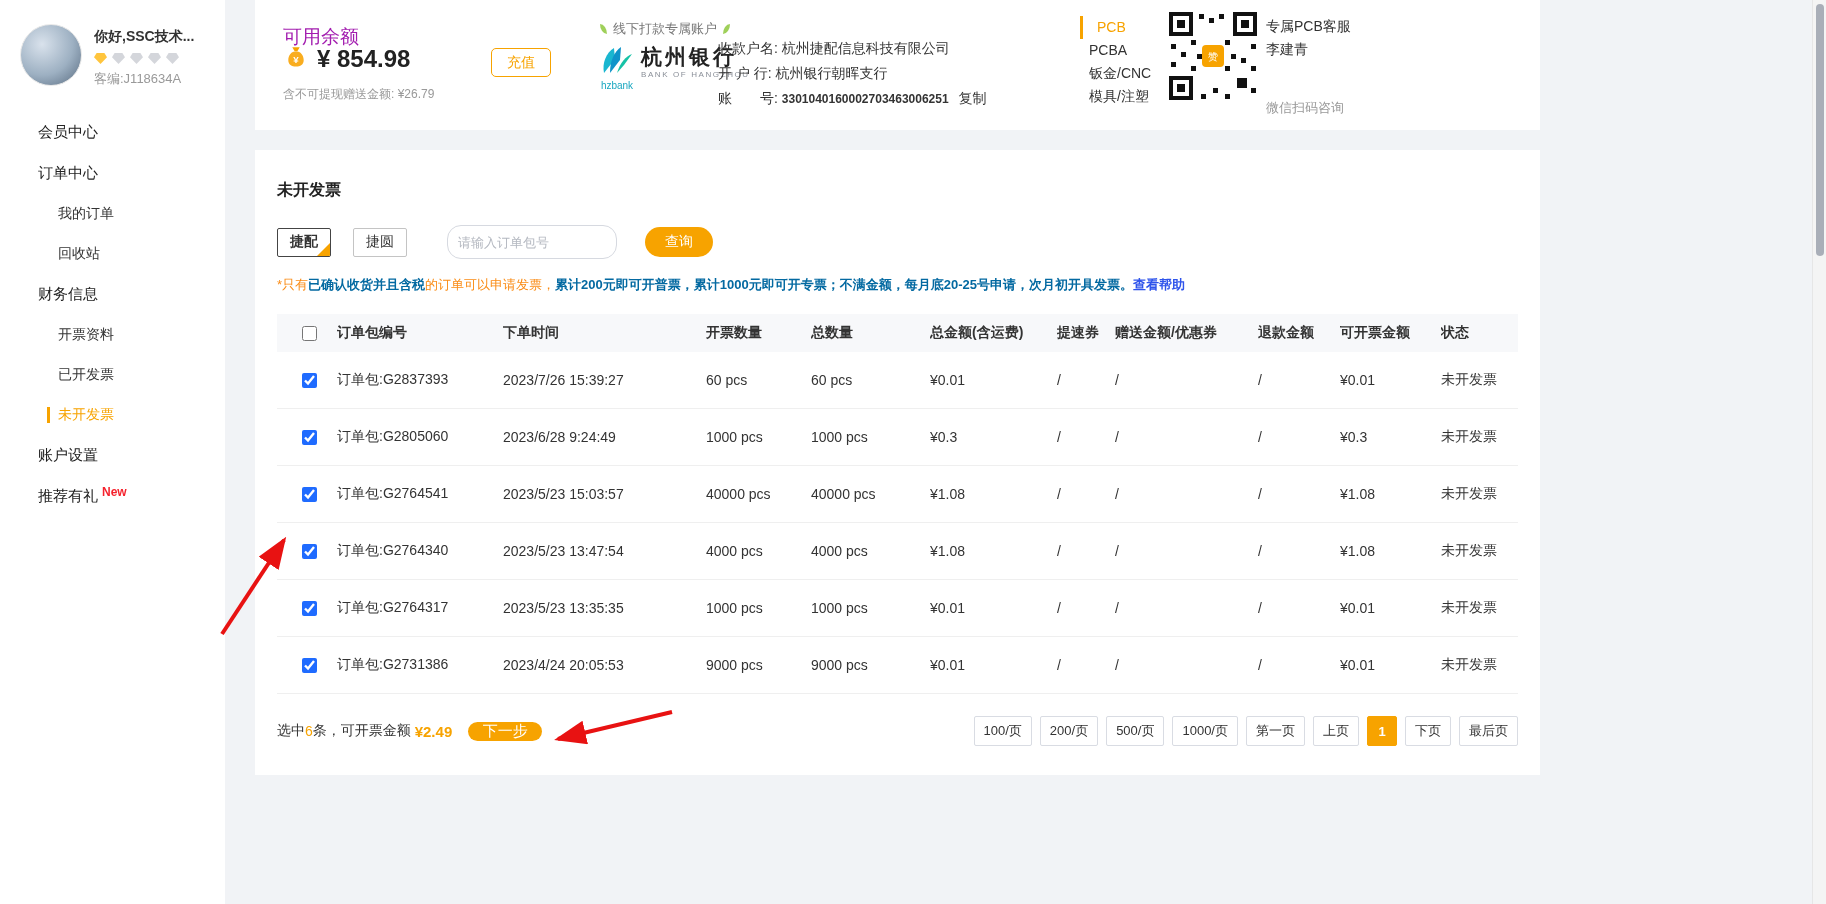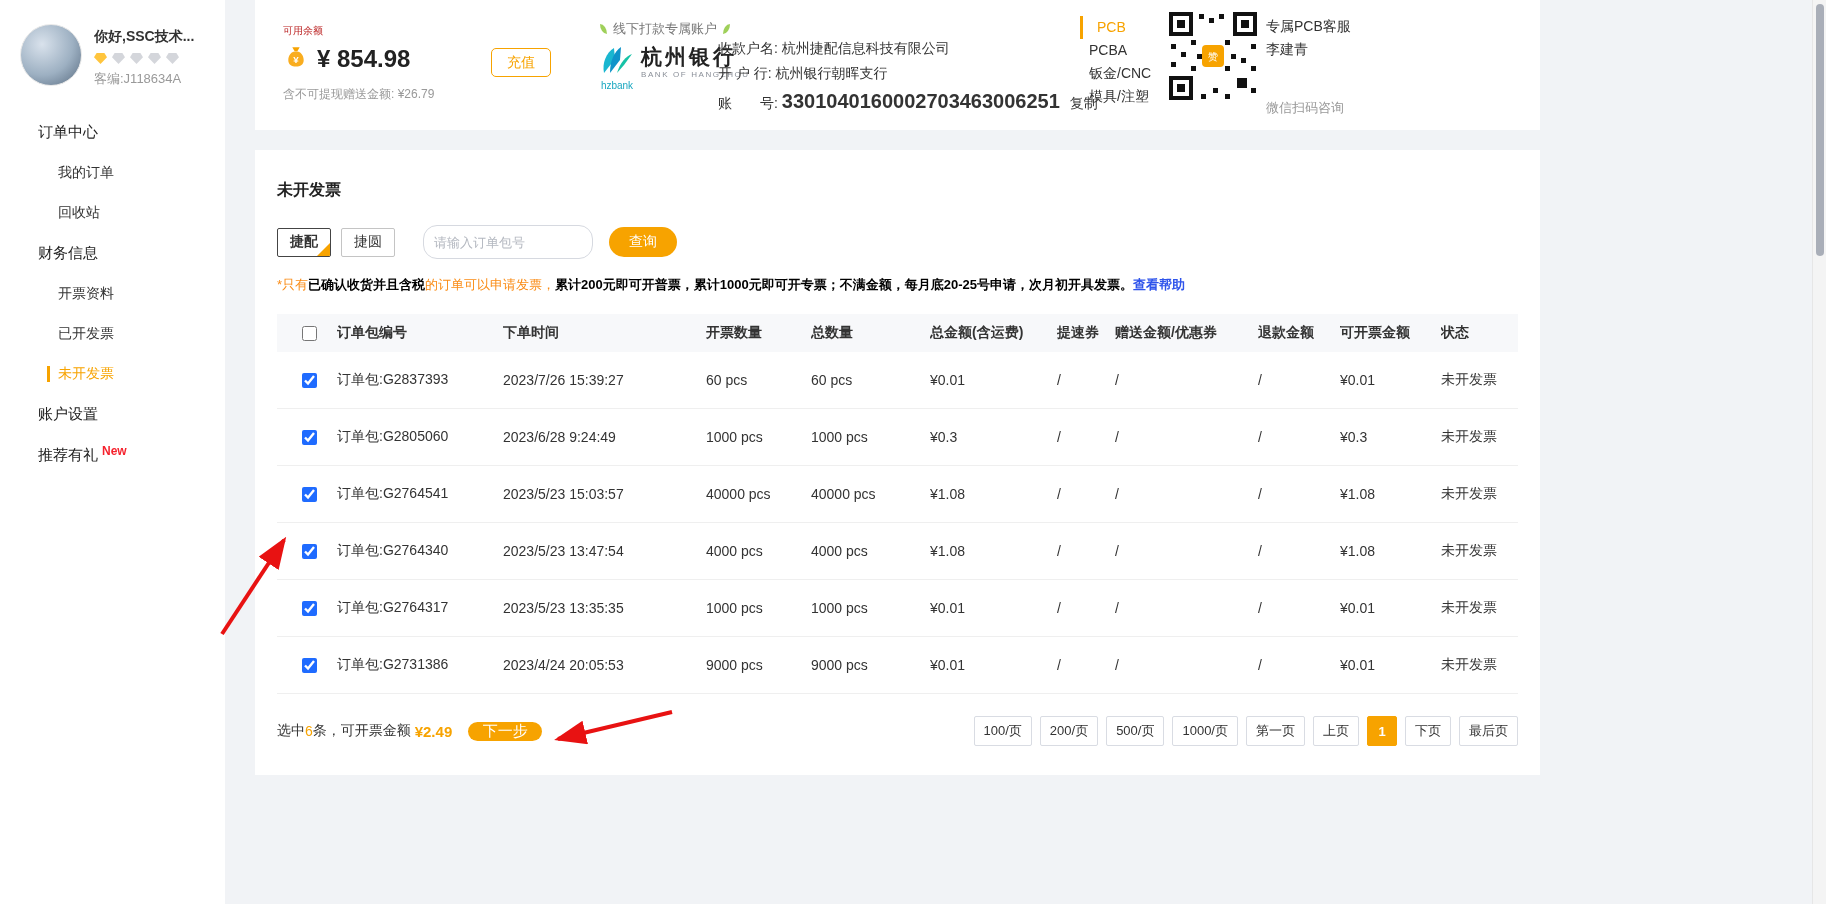--- a/index.html
+++ b/index.html
@@ -20,68 +20,68 @@
   .cust-id { font-size:13px; color:#999; }
   .menu { padding-top:10px; }
   .menu-item { padding:11px 0 11px 38px; font-size:15px; color:#222; cursor:pointer; position:relative; white-space:nowrap; }
   .menu-item.sub { padding-left:58px; font-size:14px; color:#333; }
   .menu-item.sub.active { color:#f7a300; }
   .menu-item.sub.active::before { content:""; position:absolute; left:47px; top:12px; width:3px; height:16px; background:#f7a300; }
   .badge-new { color:#f5222d; font-size:12px; font-weight:bold; margin-left:4px; position:relative; top:-5px; }
 
   
   .top-panel { position:absolute; left:255px; top:0; width:1285px; height:130px; background:#fff; }
-  .balance-label { position:absolute; left:28px; top:24px; font-size:10px; color:#b91c1c; }
+  .balance-label { position:absolute; left:28px; top:24px; font-size:19px; color:#a21caf; }
   .balance-row { position:absolute; left:28px; top:44px; display:flex; align-items:center; gap:8px; }
   .balance-value { font-size:24px; font-weight:bold; color:#222; }
   .recharge-btn { position:absolute; left:236px; top:48px; width:60px; height:29px; background:#fff;
                   border:1px solid #f7a300; color:#f7a300; font-size:14px; border-radius:5px; cursor:pointer; }
   .bonus-note { position:absolute; left:28px; top:86px; font-size:12px; color:#999; }
 
   .offline-block { position:absolute; left:345px; top:20px; }
   .offline-title { display:flex; align-items:center; gap:6px; font-size:13px; color:#777; }
   .leaf { width:7px; height:10px; background:#9fd05a; border-radius:0 100% 0 100%; }
   .leaf.r { transform:scaleX(-1); }
   .bank-row { display:flex; gap:7px; margin-top:7px; align-items:flex-start; }
   .bank-icon-col { display:flex; flex-direction:column; align-items:center; }
   .bank-short { font-size:10px; color:#1aa7c0; margin-top:1px; }
   .bank-name { font-size:21px; font-weight:bold; color:#222; letter-spacing:3px; line-height:1.1; }
   .bank-en { font-size:8px; color:#8a8f98; letter-spacing:1.6px; margin-top:2px; }
 
   .bank-details { position:absolute; left:463px; top:40px; font-size:14px; color:#333; }
   .bank-details .line { margin-bottom:7px; white-space:nowrap; }
-  .acct-no { font-weight:bold; font-size:20px; }
+  .acct-no { font-weight:bold; font-size:12px; }
   .copy-link { margin-left:6px; cursor:pointer; color:#333; }
 
   .services { position:absolute; left:825px; top:16px; font-size:14px; line-height:23px; }
   .svc { padding-left:9px; cursor:pointer; color:#333; white-space:nowrap; }
   .svc.first { color:#f7a300; border-left:3px solid #f7a300; padding-left:14px; }
 
   .qr-box { position:absolute; left:912px; top:10px; width:92px; height:92px; background:#fff; }
   .qr-side { position:absolute; left:1011px; top:18px; }
   .qr-line1, .qr-line2 { font-size:14px; color:#333; margin-bottom:5px; white-space:nowrap; }
   .qr-caption { font-size:13px; color:#999; margin-top:40px; white-space:nowrap; }
 
   
   .main-panel { position:absolute; left:255px; top:150px; width:1285px; height:625px; background:#fff; padding:0 22px; }
   .panel-title { margin-top:30px; font-size:16px; font-weight:bold; color:#222; }
-  .toolbar { display:flex; align-items:center; margin-top:24px; }
+  .toolbar { display:flex; align-items:center; margin-top:24px;gap:12px; }
   .tab { position:relative; height:29px; padding:0 12px; display:inline-flex; align-items:center; font-size:14px;
          background:#fff; border:1px solid #c4c4c4; border-radius:2px; color:#333; cursor:pointer; margin-right:10px; }
   .tab.active { border:1px solid #444; font-weight:bold; overflow:hidden; }
   .tab.active::after { content:""; position:absolute; right:0; bottom:0; width:0; height:0;
          border-left:13px solid transparent; border-bottom:13px solid #f7a300; }
   .search-input { margin-left:18px; width:170px; height:31px; border:1px solid #d6d9e0; border-radius:14px;
          padding:16px 10px; font-size:13px; color:#333; font-family:inherit; }
   .search-input::placeholder { color:#b4b8c0; }
   .search-btn { margin-left:16px; width:68px; height:30px; background:#f7a300; border:none; color:#fff;
          font-size:14px; border-radius:15px; cursor:pointer; font-family:inherit; }
   .notice { margin-top:17px; font-size:13px; }
   .n-orange { color:#fa8c16; }
-  .n-bold { color:#000000; font-weight:bold; }
+  .n-bold { color:#0369a1; font-weight:bold; }
   .n-link { color:#2f54eb; font-weight:bold; cursor:pointer; }
 
   .tbl { margin-top:20px; }
   .tbl-row { display:grid; grid-template-columns:60px 166px 203px 105px 119px 127px 58px 143px 82px 101px 77px;
              align-items:center; height:57px; border-bottom:1px solid #efefef; font-size:14px; color:#333; }
   .tbl-head { height:38px; background:#f7f8fa; font-weight:bold; border-bottom:none; }
   .cell { white-space:nowrap; overflow:hidden; }
   .cell.cb { padding-left:25px; }
   .cell.cb input { width:15px; height:15px; accent-color:#1f6bff; cursor:pointer; display:block; }
 
@@ -115,20 +115,21 @@
           <span class="gem gold"></span>
           <span class="gem"></span>
           <span class="gem"></span>
           <span class="gem"></span>
           <span class="gem"></span>
         </div>
         <div class="cust-id">客编:J118634A</div>
       </div>
     </div>
     <nav class="menu">
+      <div class="menu-item">会员中心</div>
       <div class="menu-item">订单中心</div>
       <div class="menu-item sub">我的订单</div>
       <div class="menu-item sub">回收站</div>
       <div class="menu-item">财务信息</div>
       <div class="menu-item sub">开票资料</div>
       <div class="menu-item sub">已开发票</div>
       <div class="menu-item sub active">未开发票</div>
       <div class="menu-item">账户设置</div>
       <div class="menu-item">
         <span>推荐有礼</span><span class="badge-new">New</span>

